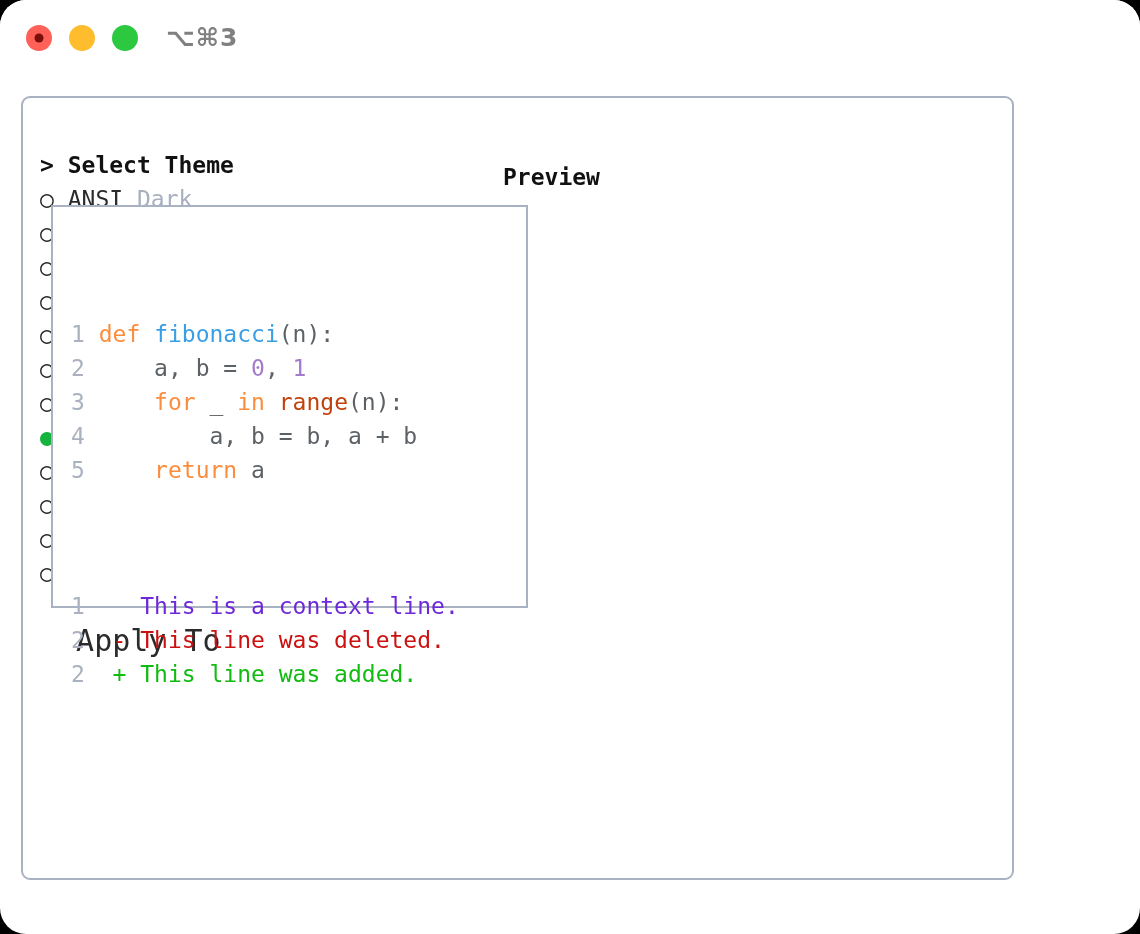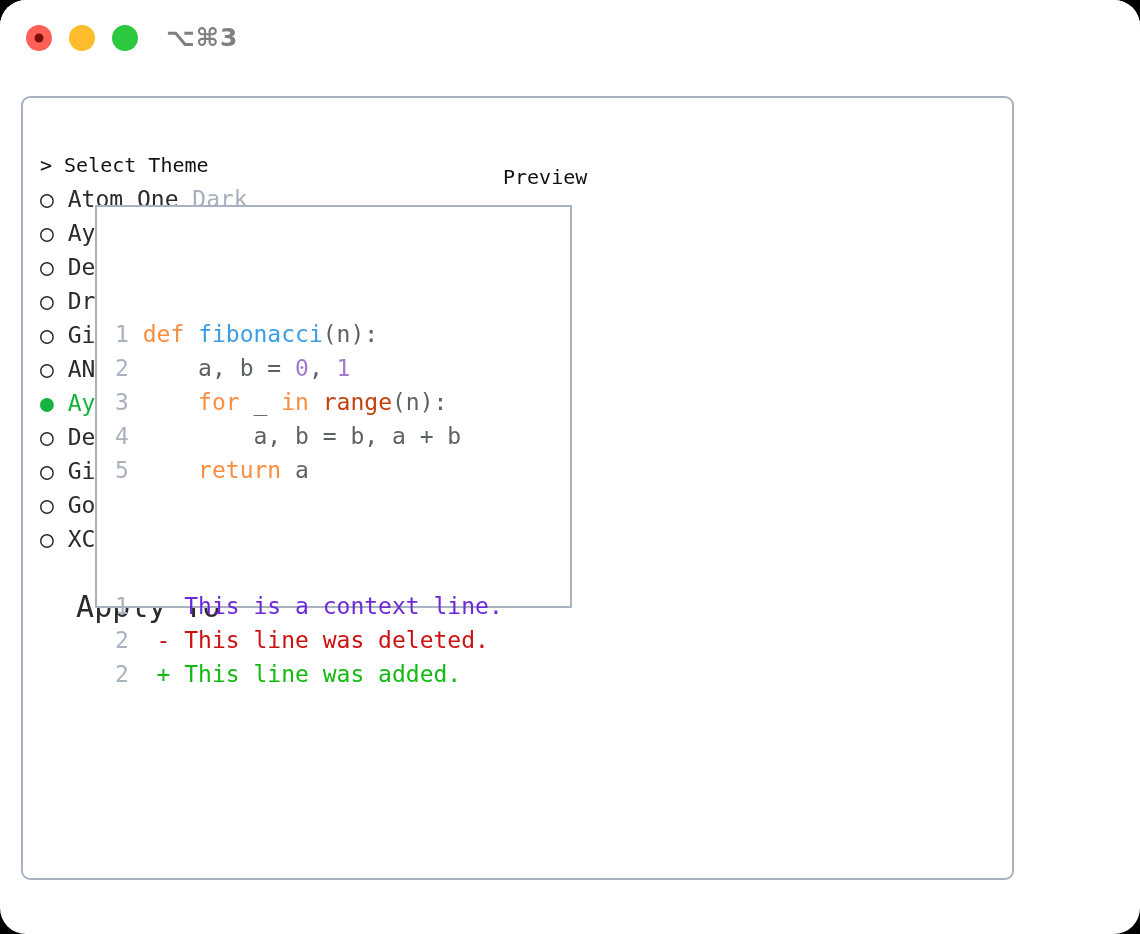--- a/index.html
+++ b/index.html
@@ -98,22 +98,22 @@
   }
   .right-col {
     position: absolute;
     left: 480px;
     top: 50px;
     width: 500px;
     margin-top: 12px;
   }
 
   .section-title {
-    font-size: 20px;
-    font-weight: normal;
+    font-size: 23px;
+    font-weight: bold;
     color: #111111;
     line-height: 34px;
     white-space: pre;
   }
 
   .list {
     margin: 0;
     padding: 0;
     list-style: none;
   }
@@ -150,21 +150,20 @@
   
   .preview-box {
     position: absolute;
     left: 28px;
     top: 107px;
     width: 477px;
     height: 403px;
     box-sizing: border-box;
     border: 2px solid #a9b2c3;
     background: #ffffff;
-    margin-left: 44px;
   }
   .code {
     position: absolute;
     left: 18px;
     top: 42px;
     font-size: 23px;
     line-height: 34px;
     white-space: pre;
   }
   .cl { display: block; white-space: pre; }
@@ -194,20 +193,21 @@
     <div class="shortcut">⌥⌘3</div>
   </div>
 
   <div class="card">
     <div class="columns">
 
       <div class="left-col">
         <div class="section-title">&gt; Select Theme</div>
 
         <div class="list" id="theme-list">
+            <div class="row"><span class="bullet">○ </span><span>ANSI</span><span class="suffix"> Dark</span></div>
             <div class="row"><span class="bullet">○ </span><span>Atom One</span><span class="suffix"> Dark</span></div>
             <div class="row"><span class="bullet">○ </span><span>Ayu</span><span class="suffix"> Dark</span></div>
             <div class="row"><span class="bullet">○ </span><span>Default</span><span class="suffix"> Dark</span></div>
             <div class="row"><span class="bullet">○ </span><span>Dracula</span><span class="suffix"> Dark</span></div>
             <div class="row"><span class="bullet">○ </span><span>GitHub</span><span class="suffix"> Dark</span></div>
             <div class="row"><span class="bullet">○ </span><span>ANSI Light</span><span class="suffix"> Light</span></div>
             <div class="row selected"><span class="bullet">● </span><span>Ayu Light</span><span class="suffix"> Light</span></div>
             <div class="row"><span class="bullet">○ </span><span>Default Light</span><span class="suffix"> Light</span></div>
             <div class="row"><span class="bullet">○ </span><span>GitHub Light</span><span class="suffix"> Light</span></div>
             <div class="row"><span class="bullet">○ </span><span>Google Code</span><span class="suffix"> Light</span></div>

